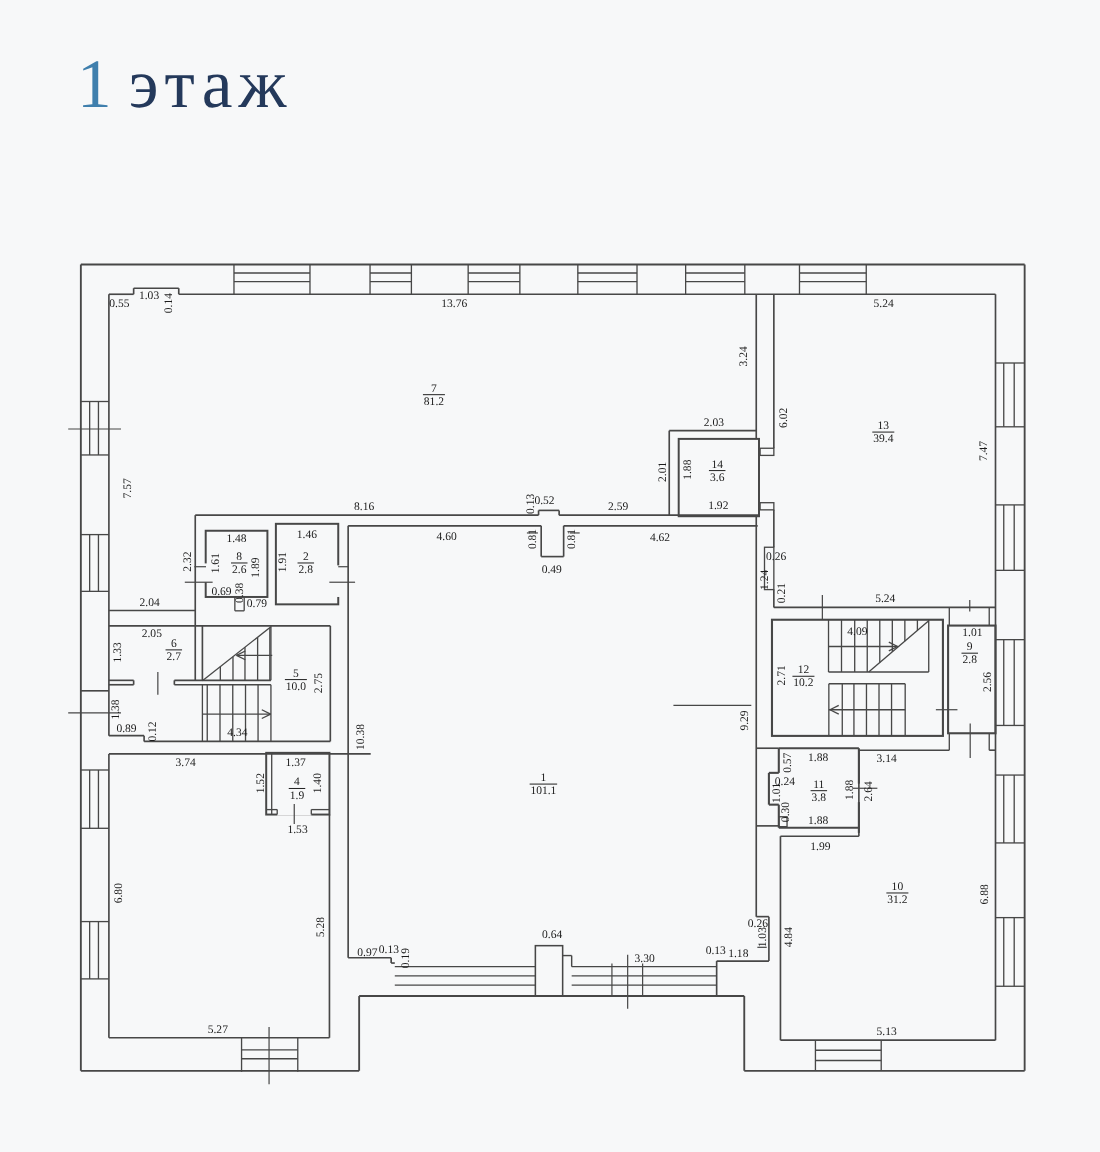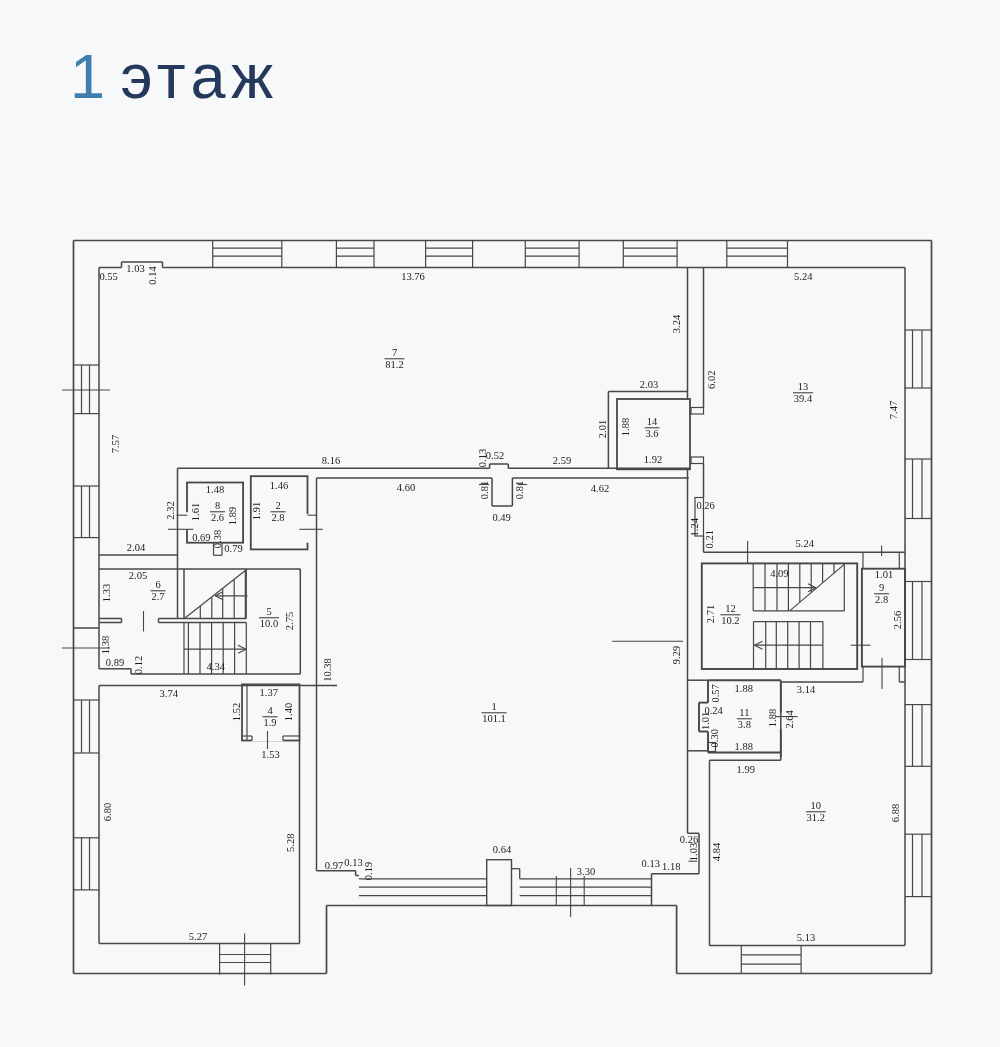--- a/index.html
+++ b/index.html
@@ -1,15 +1,15 @@
 <!DOCTYPE html>
 <html><head><meta charset="utf-8">
 <style>
 html,body{margin:0;padding:0;background:#f7f8f9;width:1000px;height:1047px;overflow:hidden}
-.title{position:absolute;left:70px;top:40px;font-family:Liberation Sans, sans-serif;font-size:63px;letter-spacing:5.5px;color:#24395b}
+.title{position:absolute;left:70px;top:40px;font-family:Liberation Serif, serif;font-size:63px;letter-spacing:5.5px;color:#24395b}
 .title .one{color:#3f7fad;margin-right:10px}
 .wrap{position:absolute;left:0;top:0}
 </style></head>
 <body>
 <div class="wrap"><svg width="1000" height="1047" viewBox="0 0 1000 1047">
 <rect x="0" y="0" width="1000" height="1047" fill="#f7f8f9"></rect>
 <rect x="691.0" y="407.5" width="12.5" height="6.5" fill="none" stroke="#474747" stroke-width="1.2"></rect>
 <rect x="691.0" y="457.0" width="12.5" height="6.5" fill="none" stroke="#474747" stroke-width="1.2"></rect>
 <rect x="695.0" y="497.5" width="8.5" height="38.5" fill="none" stroke="#474747" stroke-width="1.2"></rect>
 <rect x="617.0" y="399.0" width="73.0" height="70.30000000000001" fill="none" stroke="#474747" stroke-width="1.8"></rect>

